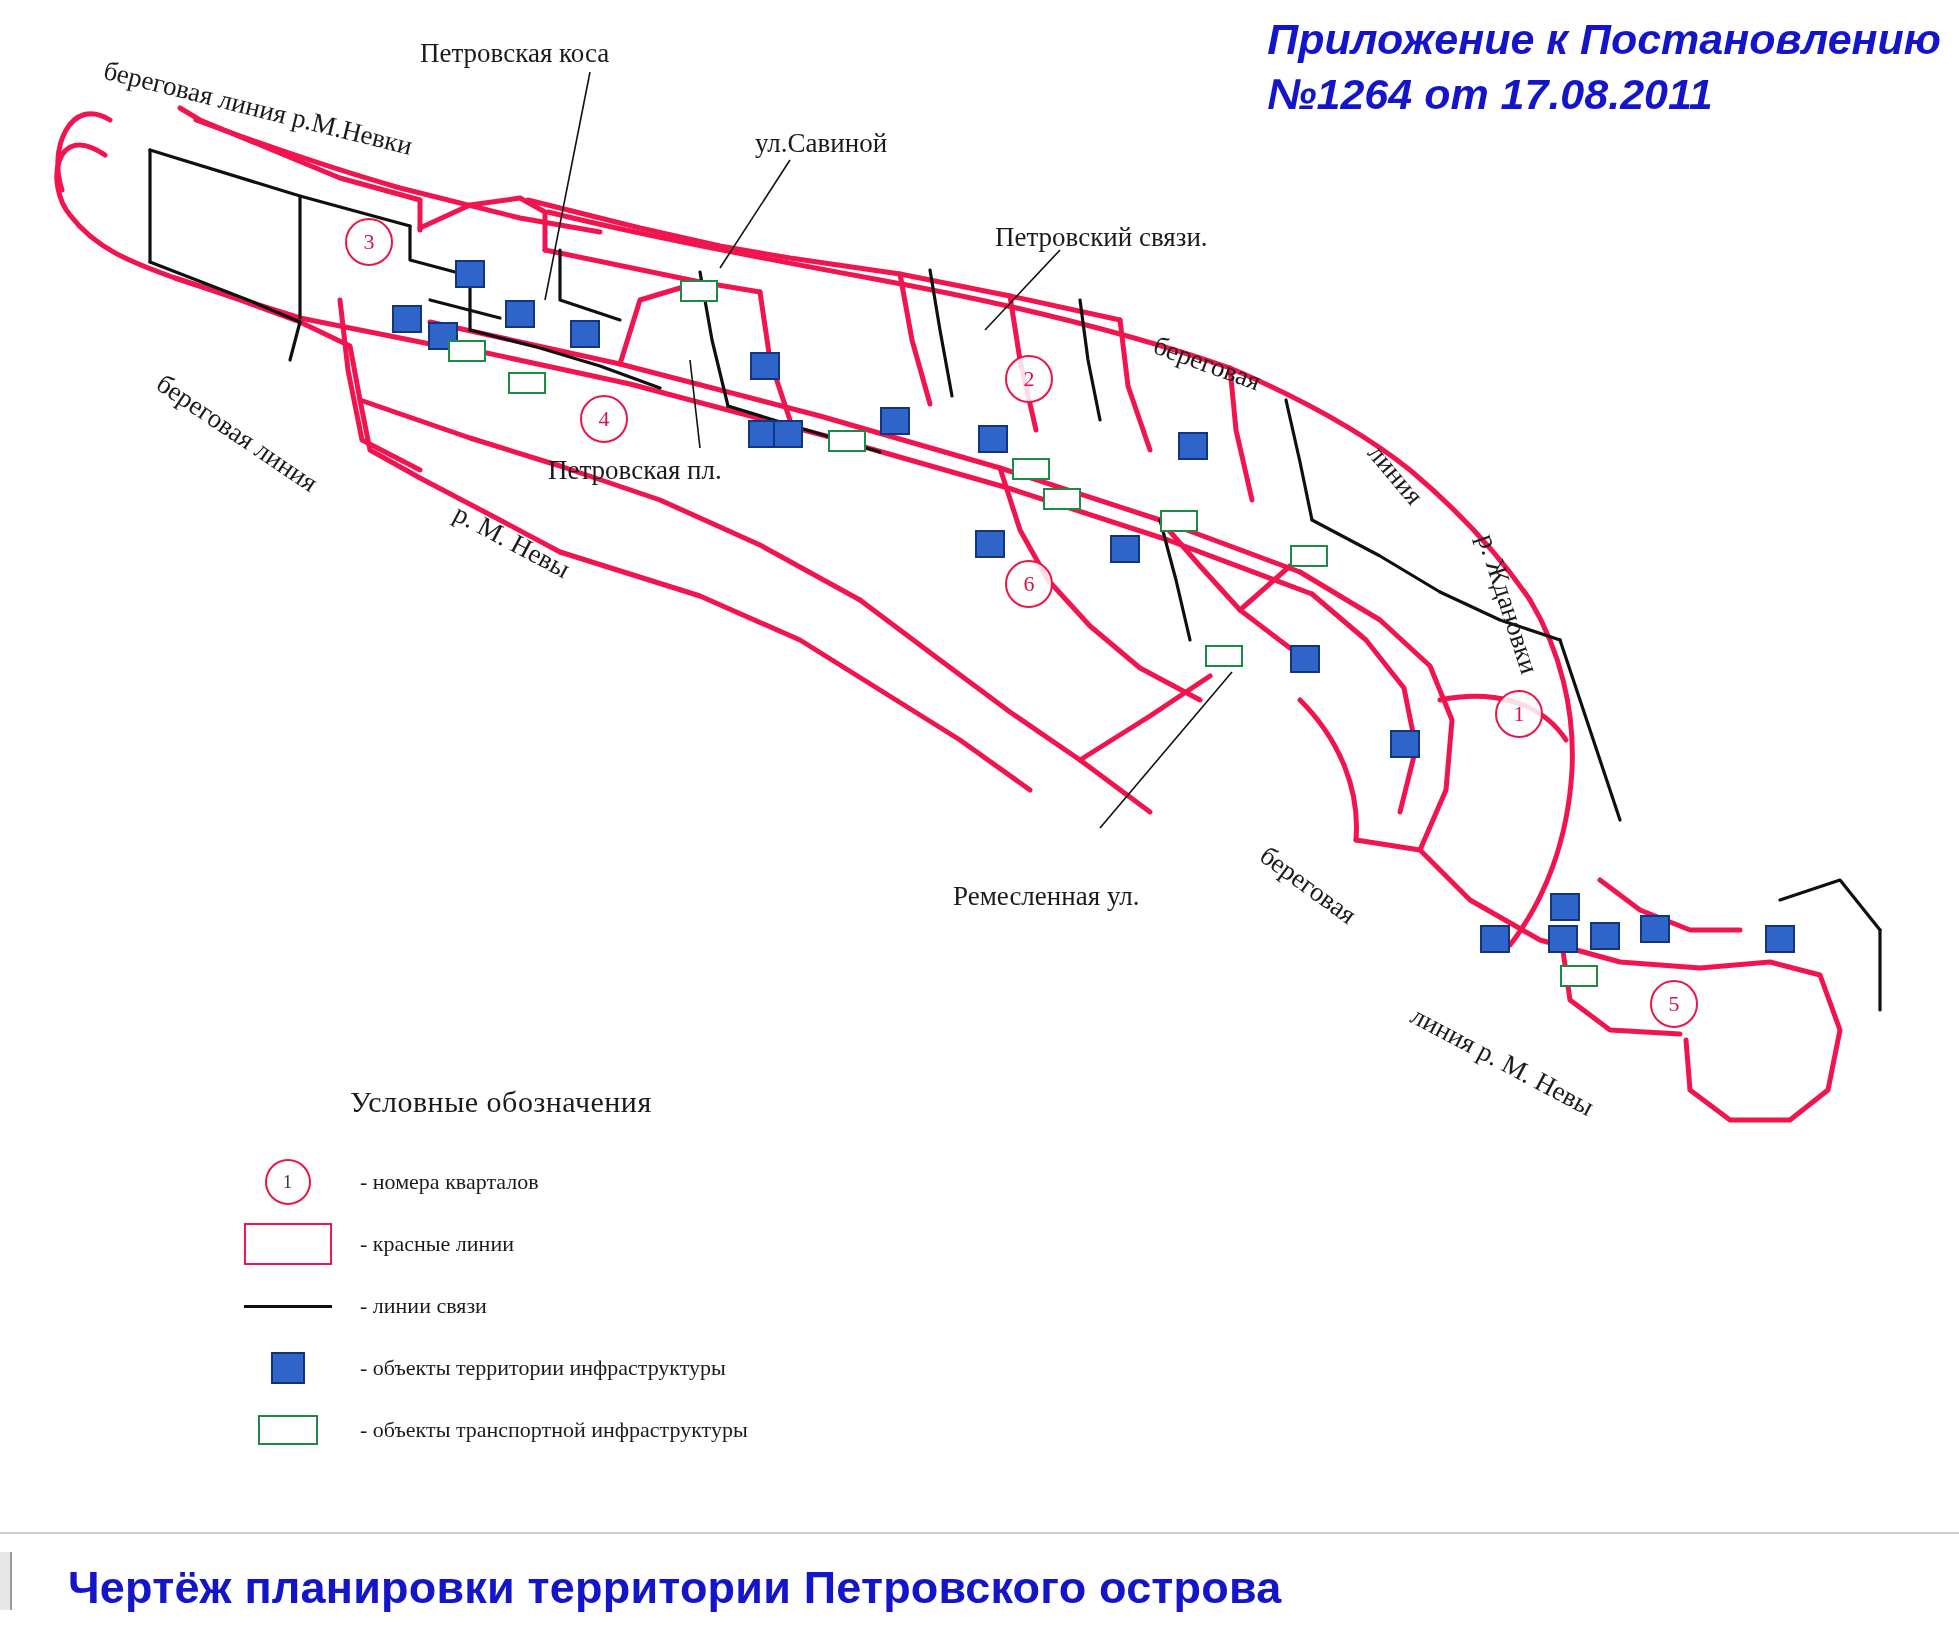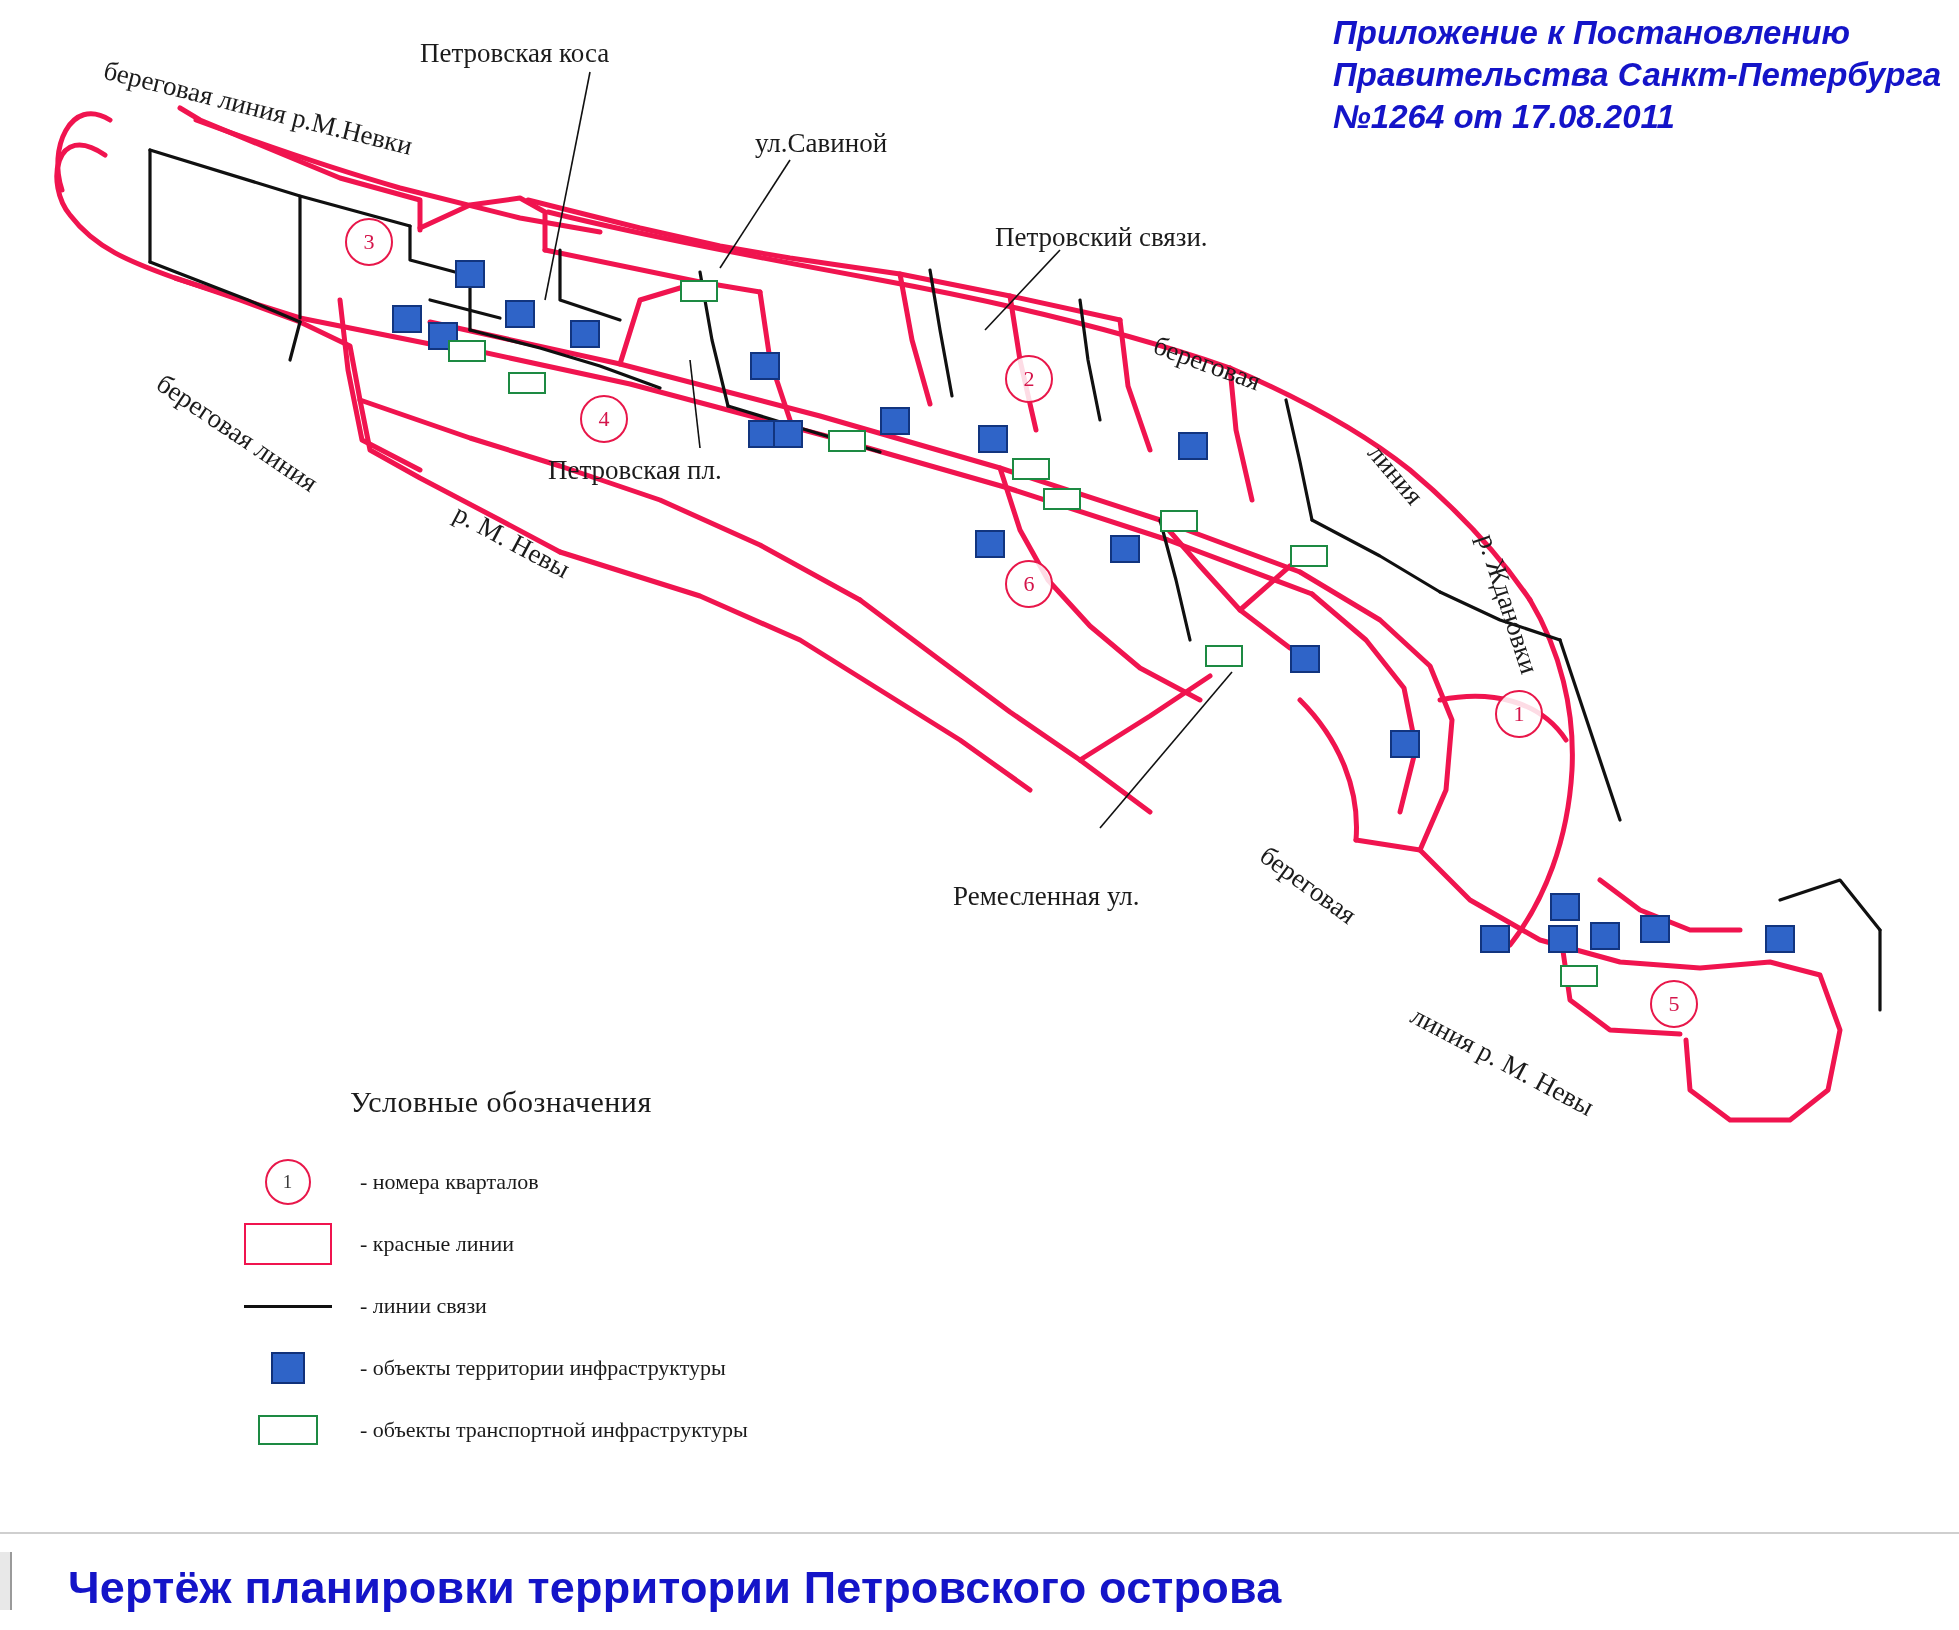--- a/index.html
+++ b/index.html
@@ -26,21 +26,21 @@
 
   
   .header-note {
     position: absolute;
     right: 18px;
     top: 12px;
     text-align: left;
     font-family: "Liberation Sans", sans-serif;
     font-weight: bold;
     font-style: italic;
-    font-size: 33px;
+    font-size: 43px;
     line-height: 1.28;
     color: #1414c8;
     white-space: nowrap;
   }
   .header-note div { display: block; }
 
   
   .bottom-title {
     position: absolute;
     left: 60px;
@@ -314,21 +314,20 @@
   <div class="m-green" style="left:828px; top:430px;"></div>
   <div class="m-green" style="left:1012px; top:458px;"></div>
   <div class="m-green" style="left:1043px; top:488px;"></div>
   <div class="m-green" style="left:1160px; top:510px;"></div>
   <div class="m-green" style="left:1290px; top:545px;"></div>
   <div class="m-green" style="left:1205px; top:645px;"></div>
   <div class="m-green" style="left:1560px; top:965px;"></div>
 
   <div class="header-note">
     <div>Приложение к Постановлению</div>
-    <div>Правительства Санкт-Петербурга</div>
     <div>№1264 от 17.08.2011</div>
   </div>
 
   <div class="legend">
     <div class="legend-title">Условные обозначения</div>
 
     <div class="legend-row">
       <div class="legend-key">
         <div class="key-circle">1</div>
       </div>

